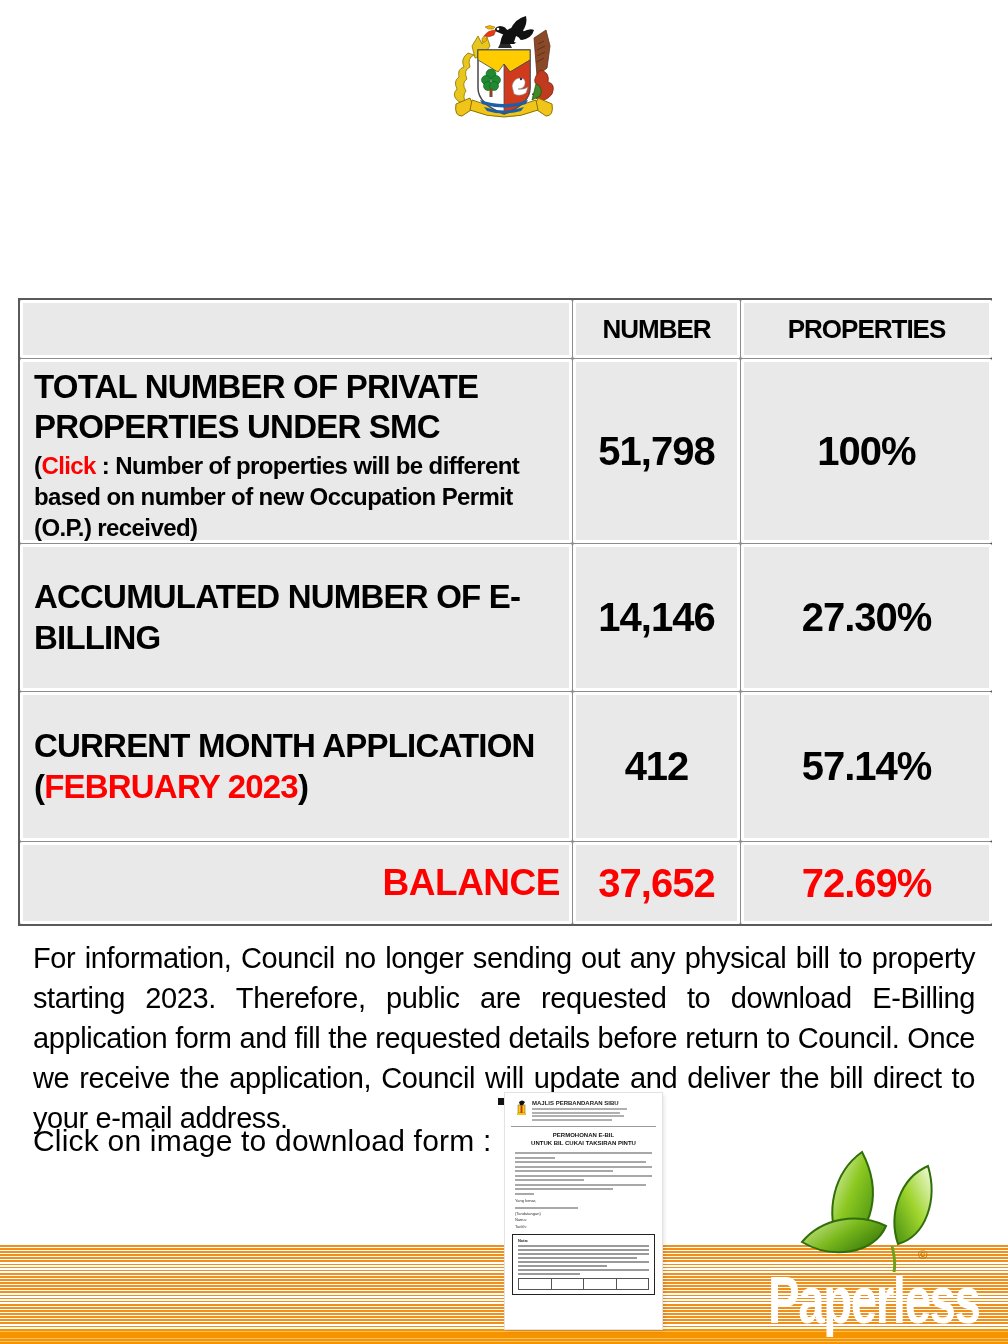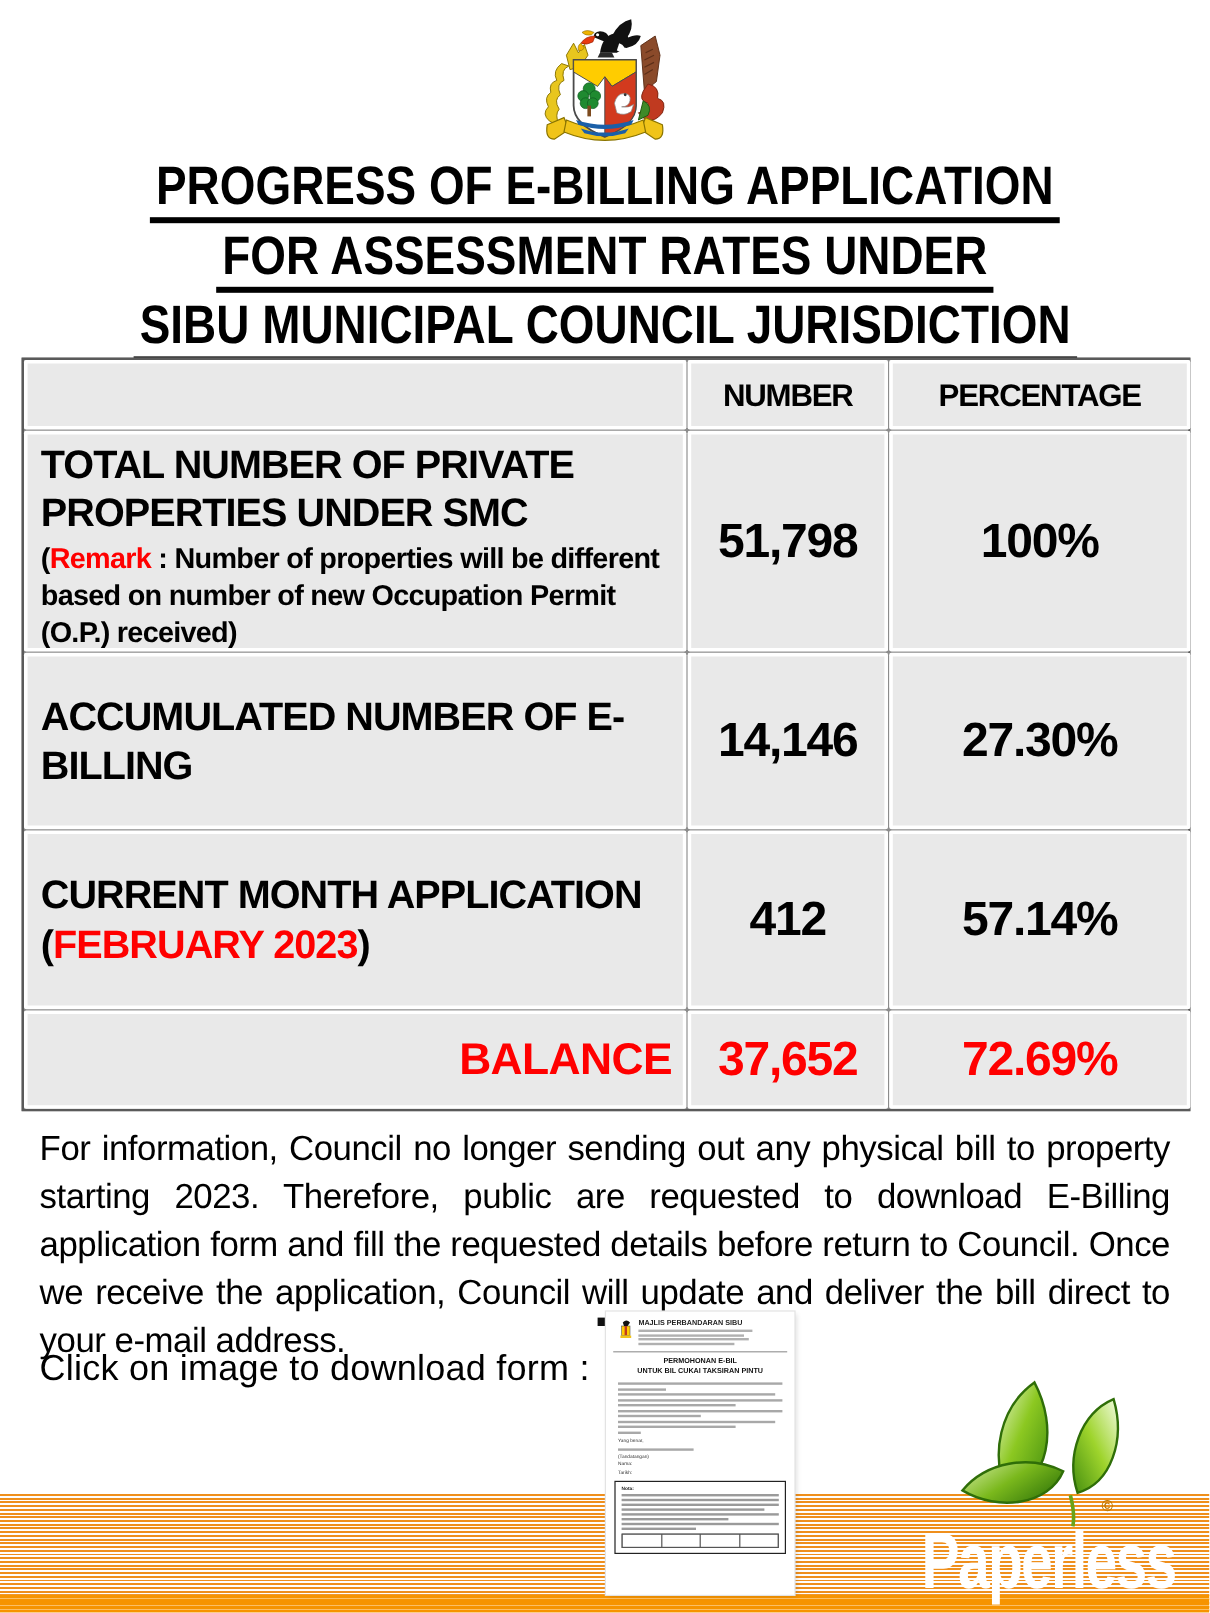--- a/index.html
+++ b/index.html
@@ -133,35 +133,30 @@
       <path d="M72,22 q6,-12 16,-14 q2,8 -4,16 q8,-4 12,-2 q-2,8 -12,10 l-10,-2 z" fill="#111111"></path>
       <path d="M70,24 q-2,-6 -8,-6 q-6,1 -5,5 l7,3 q3,1 6,-2 z" fill="#111111"></path>
       <circle cx="60" cy="21" r="1.3" fill="#fff"></circle>
       <path d="M58,22 q-8,0 -12,6 q5,2 10,-1 z" fill="#e83a10" stroke="#8a1a00" stroke-width="0.5"></path>
       <path d="M57,19 q-6,-3 -10,0 q3,3 8,2 z" fill="#f0b400" stroke="#8a6a00" stroke-width="0.5"></path>
       <path d="M46,28 q-3,2 -2,6 q3,1 5,-2 z" fill="#f0b400" stroke="#8a6a00" stroke-width="0.5"></path>
       <path d="M78,28 q6,2 4,8 l-6,-2 z" fill="#ffffff"></path>
     </svg>
   </div>
 
-  <div class="title-block">
-    <div><span class="title-line">PROGRESS OF E-BILLING APPLICATION</span></div>
-    <div><span class="title-line">FOR ASSESSMENT RATES UNDER</span></div>
-    <div><span class="title-line">SIBU MUNICIPAL COUNCIL JURISDICTION</span></div>
-  </div>
 
   <div class="stat-table">
 
     <div class="cell"></div>
     <div class="cell hdr">NUMBER</div>
-    <div class="cell hdr">PERCENTAGE</div>
+    <div class="cell hdr">PROPERTIES</div>
 
     <div class="cell label top">
       <div class="lbl-main">TOTAL NUMBER OF PRIVATE PROPERTIES UNDER SMC</div>
-      <div class="lbl-remark"><span>(</span><span class="red">Remark</span><span> :  Number of properties will be different based on number of new Occupation Permit (O.P.) received)</span></div>
+      <div class="lbl-remark"><span>(</span><span class="red">Click</span><span> :  Number of properties will be different based on number of new Occupation Permit (O.P.) received)</span></div>
     </div>
     <div class="cell num">51,798</div>
     <div class="cell num">100%</div>
 
     <div class="cell label">
       <div class="lbl-main">ACCUMULATED NUMBER OF E-BILLING</div>
     </div>
     <div class="cell num">14,146</div>
     <div class="cell num">27.30%</div>
 

